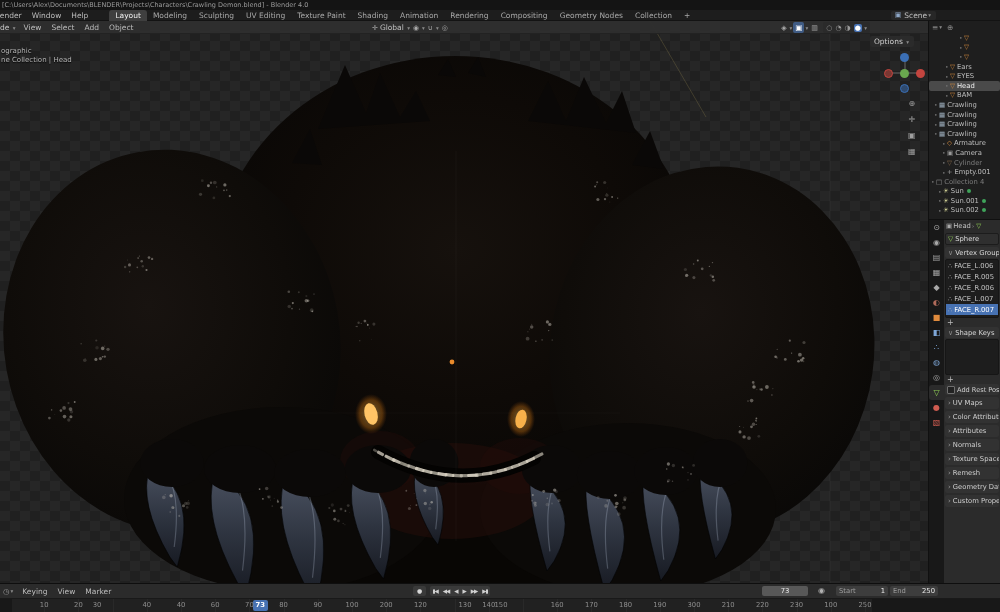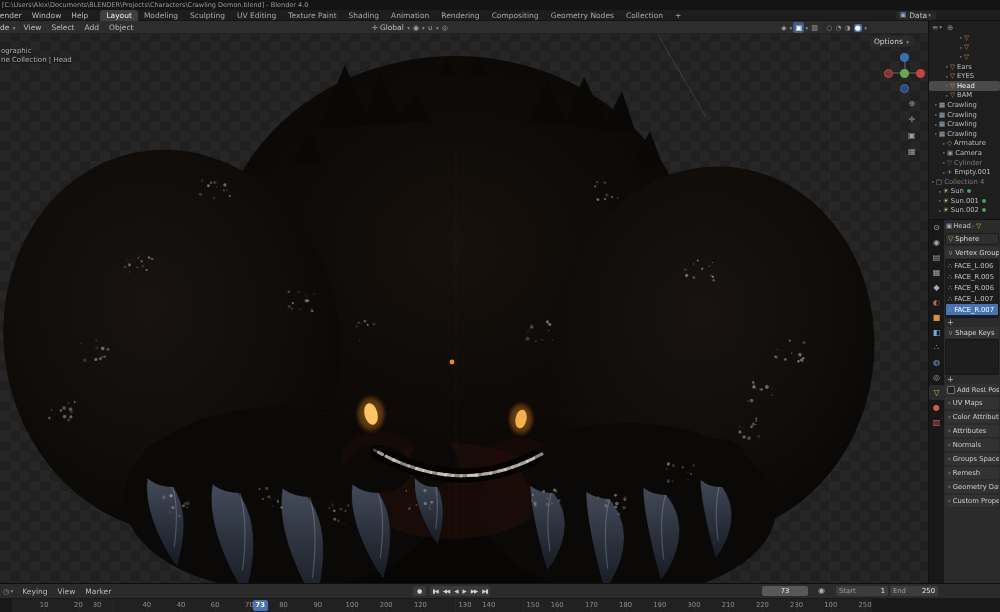--- a/index.html
+++ b/index.html
@@ -7,21 +7,21 @@
        font-family:"DejaVu Sans",sans-serif;font-size:7.5px;color:#c2c2c2;
        background:#1d1d1d;-webkit-font-smoothing:antialiased;}
   
   .titlebar{position:absolute;left:0;top:0;width:100%;height:10px;background:#141414;
             color:#9b9b9b;font-size:6.5px;line-height:10px;padding-left:2px;white-space:nowrap;}
   
   .topbar{position:absolute;left:0;top:10px;width:100%;height:11px;background:#1d1d1d;
           display:flex;align-items:center;border-bottom:1px solid #131313;box-sizing:border-box;}
   #topbar-menus{display:flex;margin-left:-10px;}
   .menu-item{padding:0 5px;color:#bdbdbd;line-height:11px;}
-  #workspace-tabs{display:flex;margin-left:7px;}
+  #workspace-tabs{display:flex;margin-left:16px;}
   .ws-tab{padding:0 6px;color:#a9a9a9;line-height:11px;border-radius:3px 3px 0 0;white-space:nowrap;}
   .ws-tab.active{background:#3f3f3f;color:#efefef;}
   .topbar-right{margin-left:auto;display:flex;align-items:center;margin-right:64px;}
   .scene-sel{display:flex;align-items:center;background:#272727;border-radius:2px;padding:0 4px;height:9px;}
   .scene-sel .ic{color:#8fa8c8;margin-right:3px;font-size:7px;}
   
   .viewport{position:absolute;left:0;top:21px;width:928px;height:562px;overflow:hidden;
     background-image:conic-gradient(#262626 25%,#202020 0 50%,#262626 0 75%,#202020 0);
     background-size:20px 20px;}
   .vp-header{position:absolute;left:0;top:0;width:100%;height:13px;background:#2e2e2ef2;
@@ -129,21 +129,21 @@
         <span class="ws-tab">Animation</span>
         <span class="ws-tab">Rendering</span>
         <span class="ws-tab">Compositing</span>
         <span class="ws-tab">Geometry Nodes</span>
         <span class="ws-tab">Collection</span>
         <span class="ws-tab">+</span>
       </div>
     <div class="topbar-right">
       <div class="scene-sel">
         <span class="ic">▣</span>
-        <span>Data</span>
+        <span>Scene</span>
         <span class="caret">▾</span>
       </div>
     </div>
   </div>
 
   <div class="viewport">
 
     <svg width="928" height="562" viewBox="0 0 928 562" style="position:absolute;left:0;top:0">
       <defs>
         <radialGradient id="headG" cx="50%" cy="45%" r="65%">
@@ -784,21 +784,21 @@
           <div class="section">
             <span class="caret">›</span>
             <span>Attributes</span>
           </div>
           <div class="section">
             <span class="caret">›</span>
             <span>Normals</span>
           </div>
           <div class="section">
             <span class="caret">›</span>
-            <span>Groups Space</span>
+            <span>Texture Space</span>
           </div>
           <div class="section">
             <span class="caret">›</span>
             <span>Remesh</span>
           </div>
           <div class="section">
             <span class="caret">›</span>
             <span>Geometry Data</span>
           </div>
           <div class="section">
@@ -866,21 +866,21 @@
         <span class="num" style="left: 343px;">100</span>
         <div class="tick" style="left: 386.2px;"></div>
         <span class="num" style="left: 377.2px;">200</span>
         <div class="tick" style="left: 420.4px;"></div>
         <span class="num" style="left: 411.4px;">120</span>
         <div class="tick" style="left: 454.6px;"></div>
         <span class="num" style="left: 456px;">130</span>
         <div class="tick" style="left: 488.8px;"></div>
         <span class="num" style="left: 479.8px;">140</span>
         <div class="tick" style="left: 523px;"></div>
-        <span class="num" style="left: 524px;">150</span>
+        <span class="num" style="left: 492px;">150</span>
         <div class="tick" style="left: 557.2px;"></div>
         <span class="num" style="left: 548.2px;">160</span>
         <div class="tick" style="left: 591.4px;"></div>
         <span class="num" style="left: 582.4px;">170</span>
         <div class="tick" style="left: 625.6px;"></div>
         <span class="num" style="left: 616.6px;">180</span>
         <div class="tick" style="left: 659.8px;"></div>
         <span class="num" style="left: 650.8px;">190</span>
         <div class="tick" style="left: 694px;"></div>
         <span class="num" style="left: 685px;">300</span>

